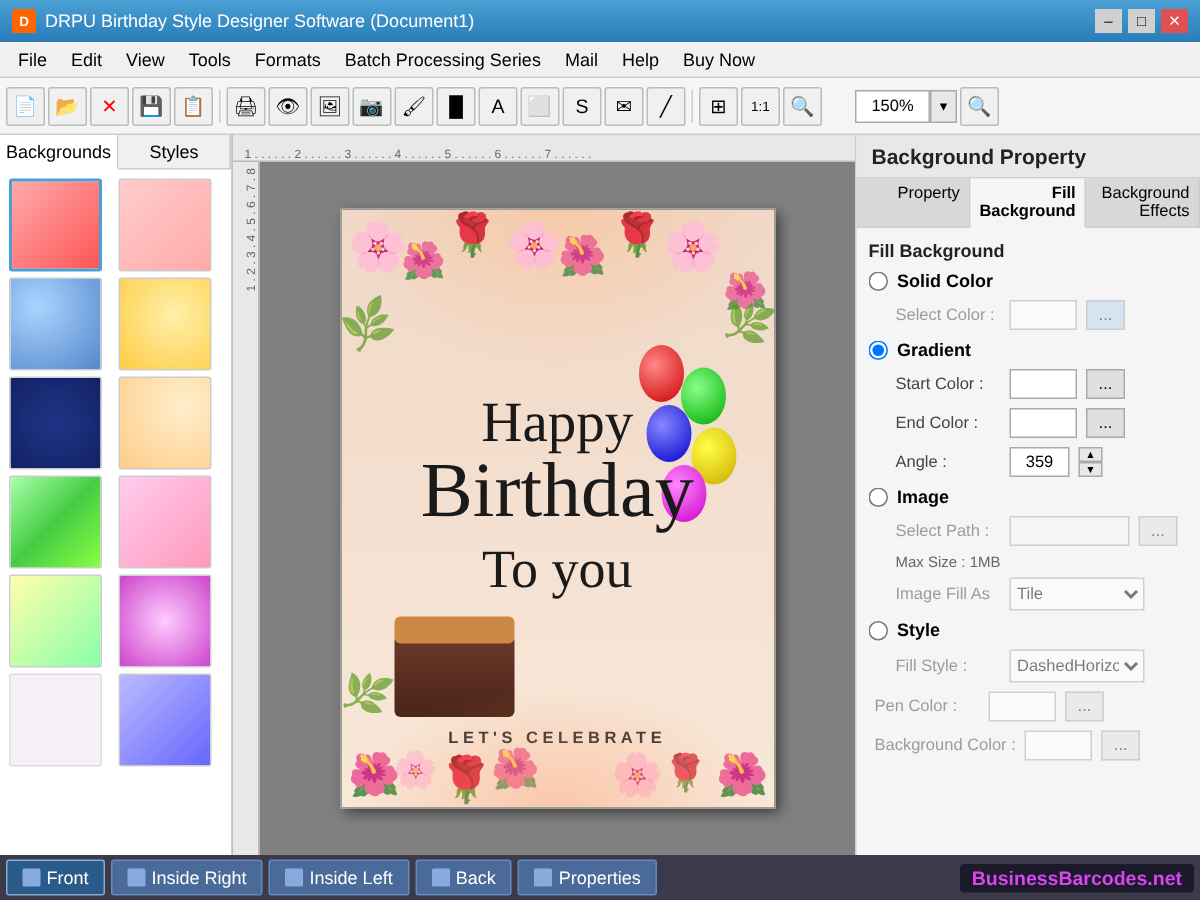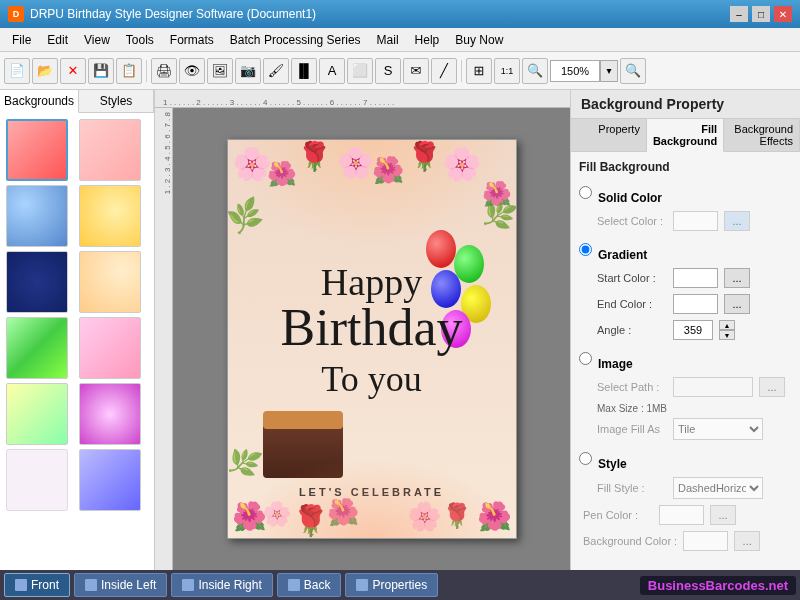--- a/index.html
+++ b/index.html
@@ -16,21 +16,21 @@
     .title-btn.close { background: #e05050; color: white; }
 
     
     .menu-bar { background: #f0f0f0; height: 24px; display: flex; align-items: center; border-bottom: 1px solid #ccc; padding: 0 4px; }
     .menu-item { padding: 2px 8px; cursor: pointer; font-size: 12px; }
 
     
     .toolbar { background: #f5f5f5; height: 38px; display: flex; align-items: center; padding: 2px 4px; border-bottom: 1px solid #ccc; gap: 2px; flex-wrap: wrap; overflow: hidden; }
     .toolbar-btn { width: 26px; height: 26px; border: 1px solid #bbb; background: #f0f0f0; cursor: pointer; display: flex; align-items: center; justify-content: center; font-size: 13px; border-radius: 2px; }
     .toolbar-sep { width: 1px; height: 22px; background: #ccc; margin: 0 2px; }
-    .zoom-box { display: flex; align-items: center; margin-left: 0; }
+    .zoom-box { display: flex; align-items: center; margin-left: 20px; }
     .zoom-input { width: 50px; height: 22px; border: 1px solid #aaa; text-align: center; font-size: 11px; }
     .zoom-btn { width: 18px; height: 22px; border: 1px solid #aaa; background: #e8e8e8; cursor: pointer; font-size: 10px; }
 
     
     .main-area { display: flex; height: calc(600px - 28px - 24px - 38px - 30px); }
 
     
     .left-panel { width: 155px; background: #ffffff; border-right: 1px solid #ccc; display: flex; flex-direction: column; }
     .panel-tabs { display: flex; border-bottom: 1px solid #ccc; }
     .panel-tab { flex: 1; padding: 4px; text-align: center; cursor: pointer; font-size: 12px; border-right: 1px solid #ccc; background: #f0f0f0; }
@@ -80,21 +80,21 @@
     
     .right-panel { width: 230px; background: #f5f5f5; border-left: 1px solid #ccc; display: flex; flex-direction: column; }
     .rp-title { background: #e8e8e8; padding: 6px 10px; font-size: 14px; font-weight: bold; border-bottom: 1px solid #ccc; color: #222; }
     .rp-tabs { display: flex; border-bottom: 1px solid #ccc; background: #e0e0e0; }
     .rp-tab { flex: 1; padding: 4px 6px; text-align: right; cursor: pointer; font-size: 11px; border-right: 1px solid #ccc; background: #d8d8d8; }
     .rp-tab.active { background: #f5f5f5; border-bottom: 1px solid #f5f5f5; margin-bottom: -1px; font-weight: bold; }
     .rp-content { padding: 8px; flex: 1; overflow-y: auto; }
     .section-title { font-weight: bold; font-size: 12px; margin-bottom: 6px; color: #222; }
     .radio-row { display: flex; align-items: center; gap: 6px; margin-bottom: 6px; }
     .radio-row input[type=radio] { margin: 0; }
-    .radio-label { font-size: 12px; font-weight: bold; margin-top: 11px; }
+    .radio-label { font-size: 12px; font-weight: bold; }
     .field-row { display: flex; align-items: center; gap: 6px; margin-bottom: 6px; padding-left: 18px; }
     .field-label { font-size: 11px; color: #444; min-width: 70px; }
     .color-box { width: 45px; height: 20px; background: white; border: 1px solid #aaa; }
     .dots-btn { width: 26px; height: 20px; background: #e0e0e0; border: 1px solid #aaa; cursor: pointer; font-size: 11px; display: flex; align-items: center; justify-content: center; }
     .active-color-box { background: #b8d4f0; }
     .angle-row { display: flex; align-items: center; gap: 6px; margin-bottom: 6px; padding-left: 18px; }
     .angle-input { width: 40px; height: 20px; border: 1px solid #aaa; text-align: center; font-size: 11px; }
     .angle-spin { display: flex; flex-direction: column; }
     .spin-btn { width: 16px; height: 10px; border: 1px solid #aaa; background: #e8e8e8; cursor: pointer; font-size: 7px; display: flex; align-items: center; justify-content: center; }
     .select-box { height: 22px; border: 1px solid #aaa; font-size: 11px; width: 90px; background: white; }
@@ -330,25 +330,25 @@
   </div>
 </div>
 
 <div class="bottom-bar">
   <div class="bottom-tab active">
     <div class="bottom-tab-icon"></div>
     <span>Front</span>
   </div>
   <div class="bottom-tab">
     <div class="bottom-tab-icon"></div>
+    <span>Inside Right</span>
+  </div>
+  <div class="bottom-tab">
+    <div class="bottom-tab-icon"></div>
     <span>Inside Left</span>
-  </div>
-  <div class="bottom-tab">
-    <div class="bottom-tab-icon"></div>
-    <span>Inside Right</span>
   </div>
   <div class="bottom-tab">
     <div class="bottom-tab-icon"></div>
     <span>Back</span>
   </div>
   <div class="bottom-tab">
     <div class="bottom-tab-icon"></div>
     <span>Properties</span>
   </div>
   <div class="branding">

